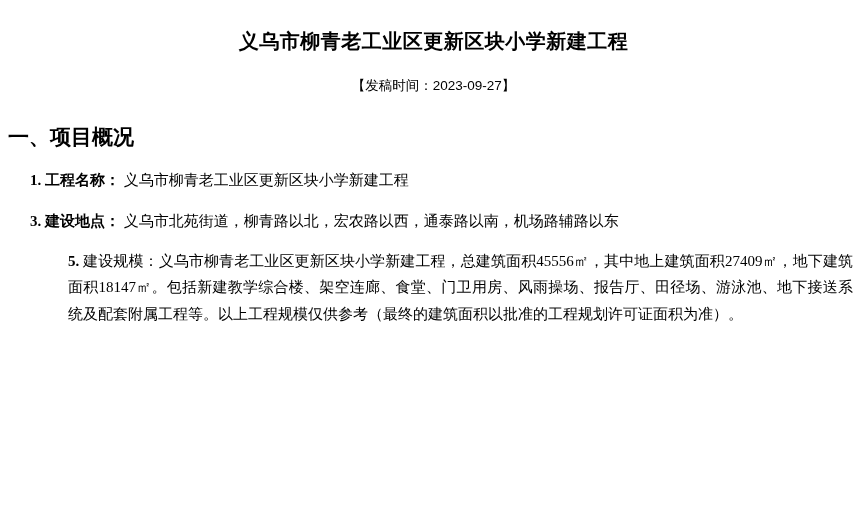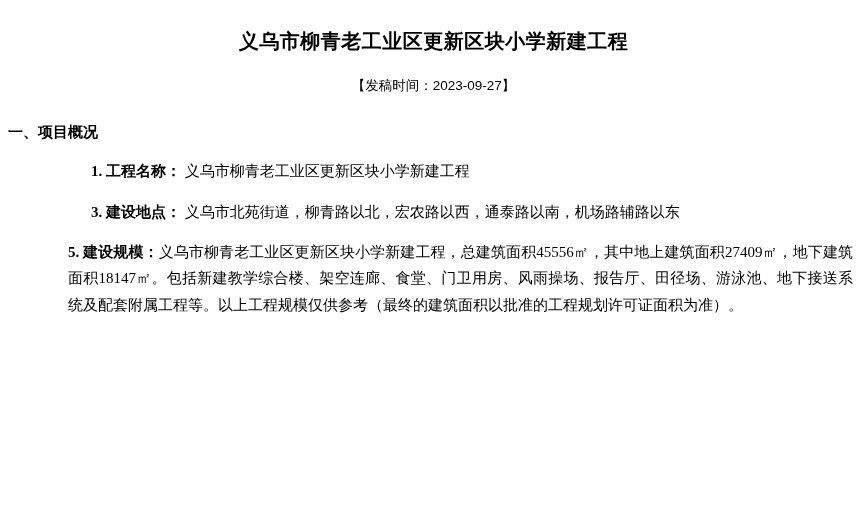--- a/index.html
+++ b/index.html
@@ -32,29 +32,29 @@
     font-family: "Liberation Sans", "DejaVu Sans", sans-serif;
   }
   .pub-date {
     text-align: center;
     font-size: 13.5px;
     margin: 22px 0 7px 0;
     color: #000;
     font-family: "Liberation Sans", "DejaVu Sans", sans-serif;
   }
   .section-heading {
-    font-size: 15px;
+    font-size: 21px;
     font-weight: bold;
     margin: 28px 0 0 8px;
     color: #000;
     font-family: "Liberation Sans", "DejaVu Sans", sans-serif;
   }
   .item {
     margin: 18px 0 0 0;
-    padding-left: 91px;
+    padding-left: 30px;
     font-size: 15px;
     line-height: 1.5;
     color: #000;
   }
   .item .num {
     font-weight: bold;
   }
   .item .label {
     font-weight: bold;
   }
@@ -72,21 +72,21 @@
     line-height: 1.75;
     text-align: justify;
     text-justify: inter-ideograph;
     text-indent: 0;
     color: #000;
   }
   .para .lead-num {
     font-weight: bold;
   }
   .para .lead-label {
-    font-weight: bold;
+    font-weight: normal;
   }
 </style>
 </head>
 <body>
 
 <div class="page">
 
   <h1 class="doc-title">义乌市柳青老工业区更新区块小学新建工程</h1>
 
   <div class="pub-date">【发稿时间：2023-09-27】</div>

